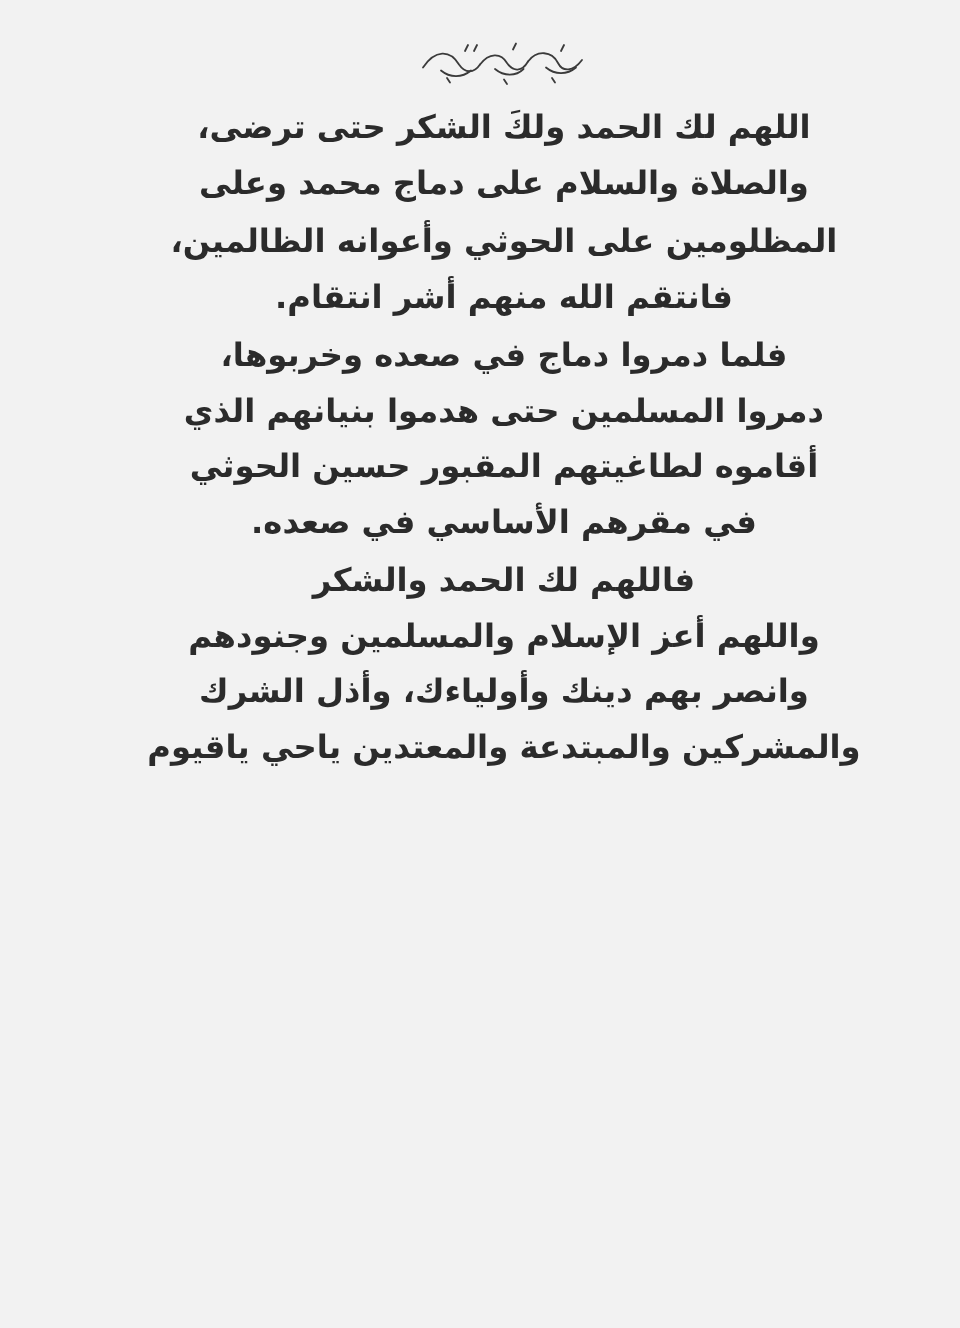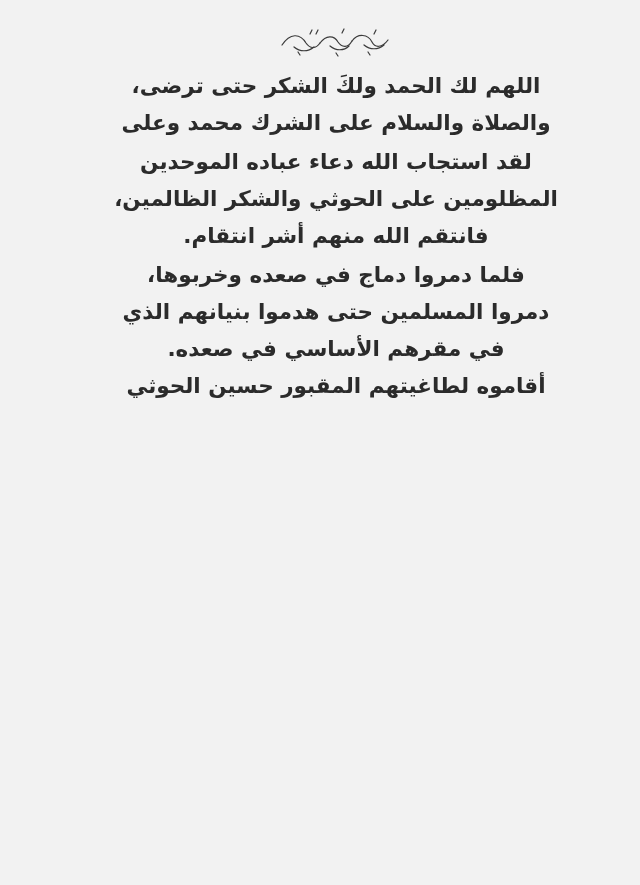--- a/index.html
+++ b/index.html
@@ -77,31 +77,36 @@
         <path d="M60 28 L 62 31"></path>
         <path d="M92 27 L 94 30"></path>
       </g>
     </svg>
   </div>
 
   <div class="body-text">
 
     <p class="para">
       <span class="line">اللهم لك الحمد ولكَ الشكر حتى ترضى،</span>
-      <span class="line">والصلاة والسلام على الشرك محمد وعلى</span>
+      <span class="line">والصلاة والسلام على دماج محمد وعلى</span>
     </p>
 
     <p class="para">
-      <span class="line">لقد استجاب الله دعاء عباده الموحدين</span>
-      <span class="line">المظلومين على الحوثي والشكر الظالمين،</span>
+      <span class="line">المظلومين على الحوثي وأعوانه الظالمين،</span>
       <span class="line">فانتقم الله منهم أشر انتقام.</span>
     </p>
 
     <p class="para">
       <span class="line">فلما دمروا دماج في صعده وخربوها،</span>
       <span class="line">دمروا المسلمين حتى هدموا بنيانهم الذي</span>
+      <span class="line">أقاموه لطاغيتهم المقبور حسين الحوثي</span>
       <span class="line">في مقرهم الأساسي في صعده.</span>
-      <span class="line">أقاموه لطاغيتهم المقبور حسين الحوثي</span>
     </p>
 
+    <p class="para">
+      <span class="line">فاللهم لك الحمد والشكر</span>
+      <span class="line">واللهم أعز الإسلام والمسلمين وجنودهم</span>
+      <span class="line">وانصر بهم دينك وأولياءك، وأذل الشرك</span>
+      <span class="line">والمشركين والمبتدعة والمعتدين ياحي ياقيوم</span>
+    </p>
 
   </div>
 </div>
 
 </body></html>

